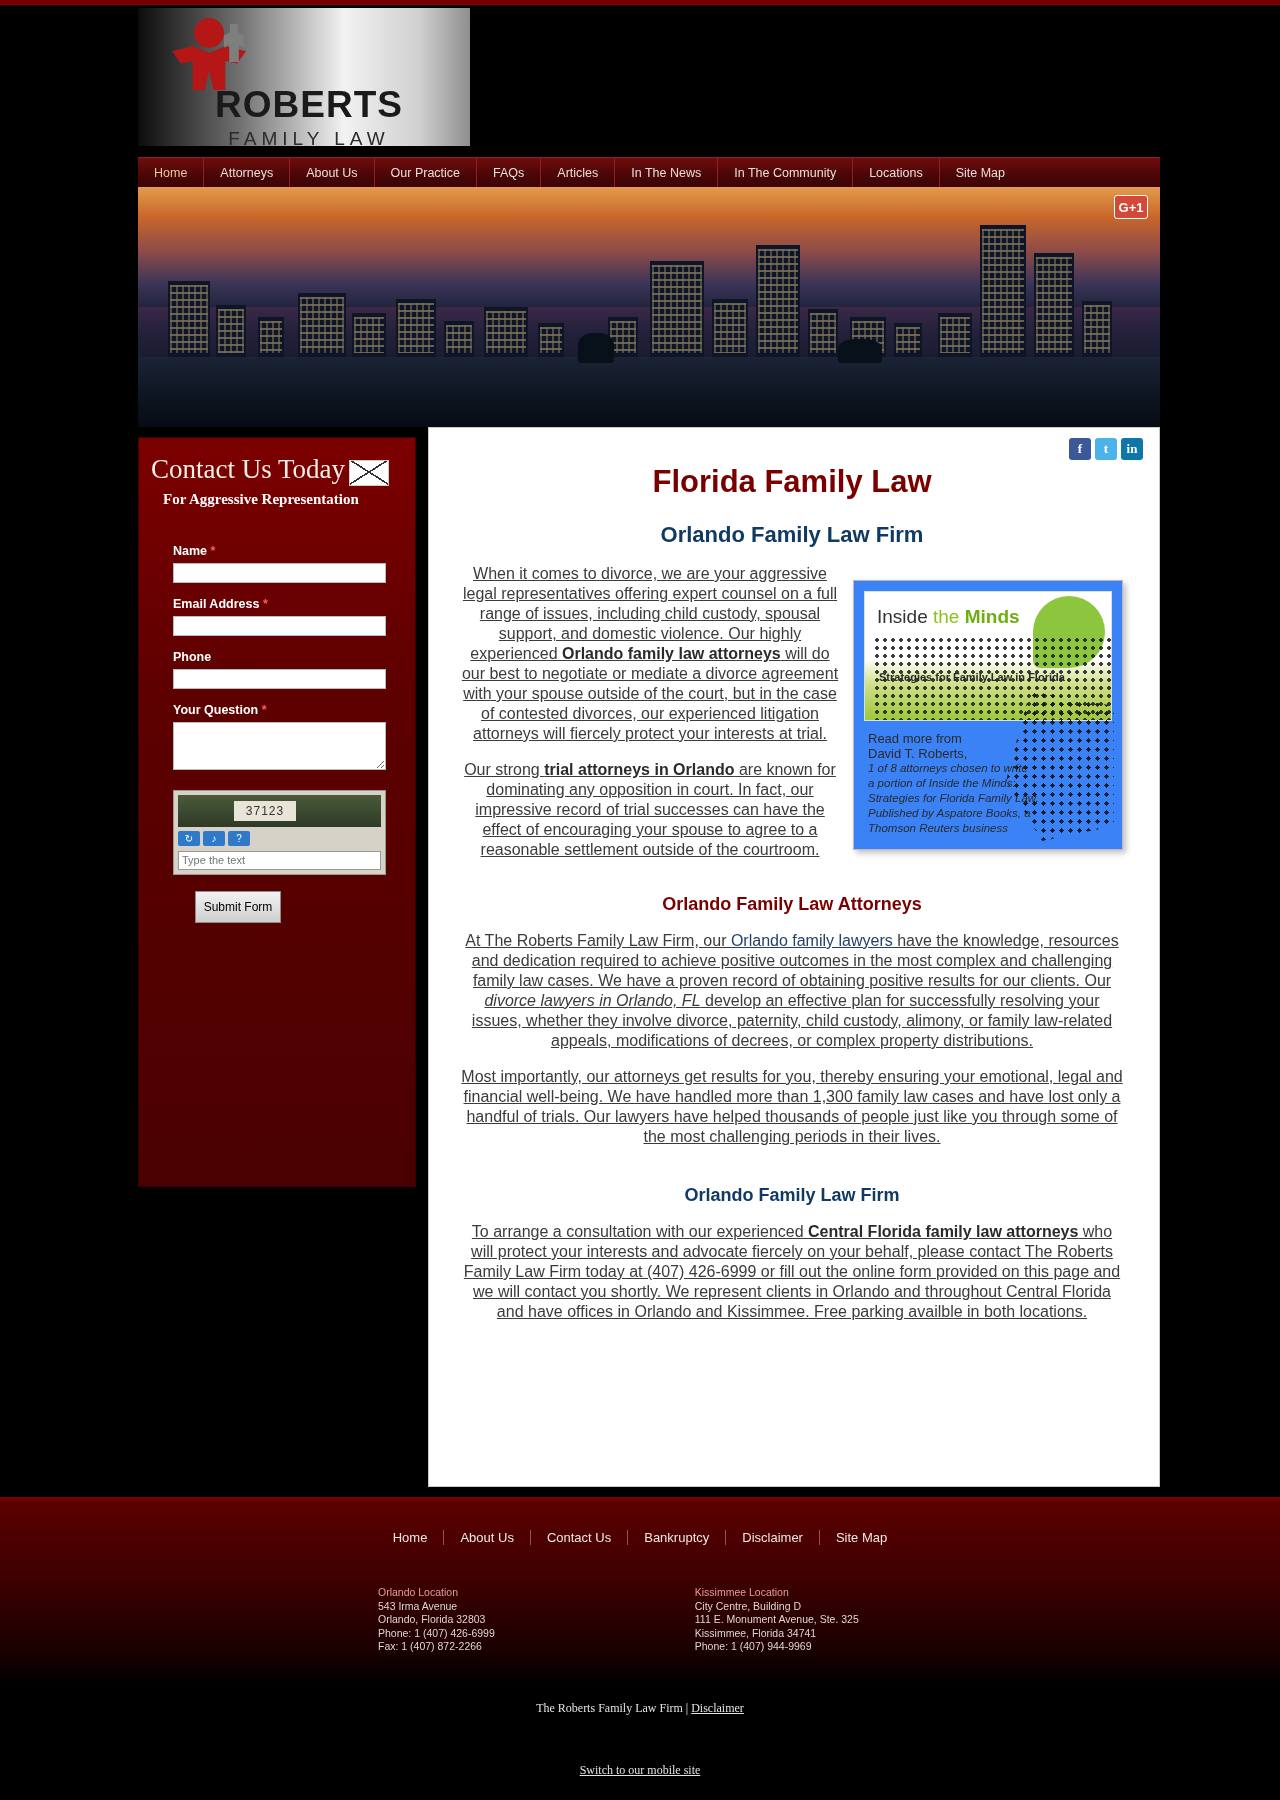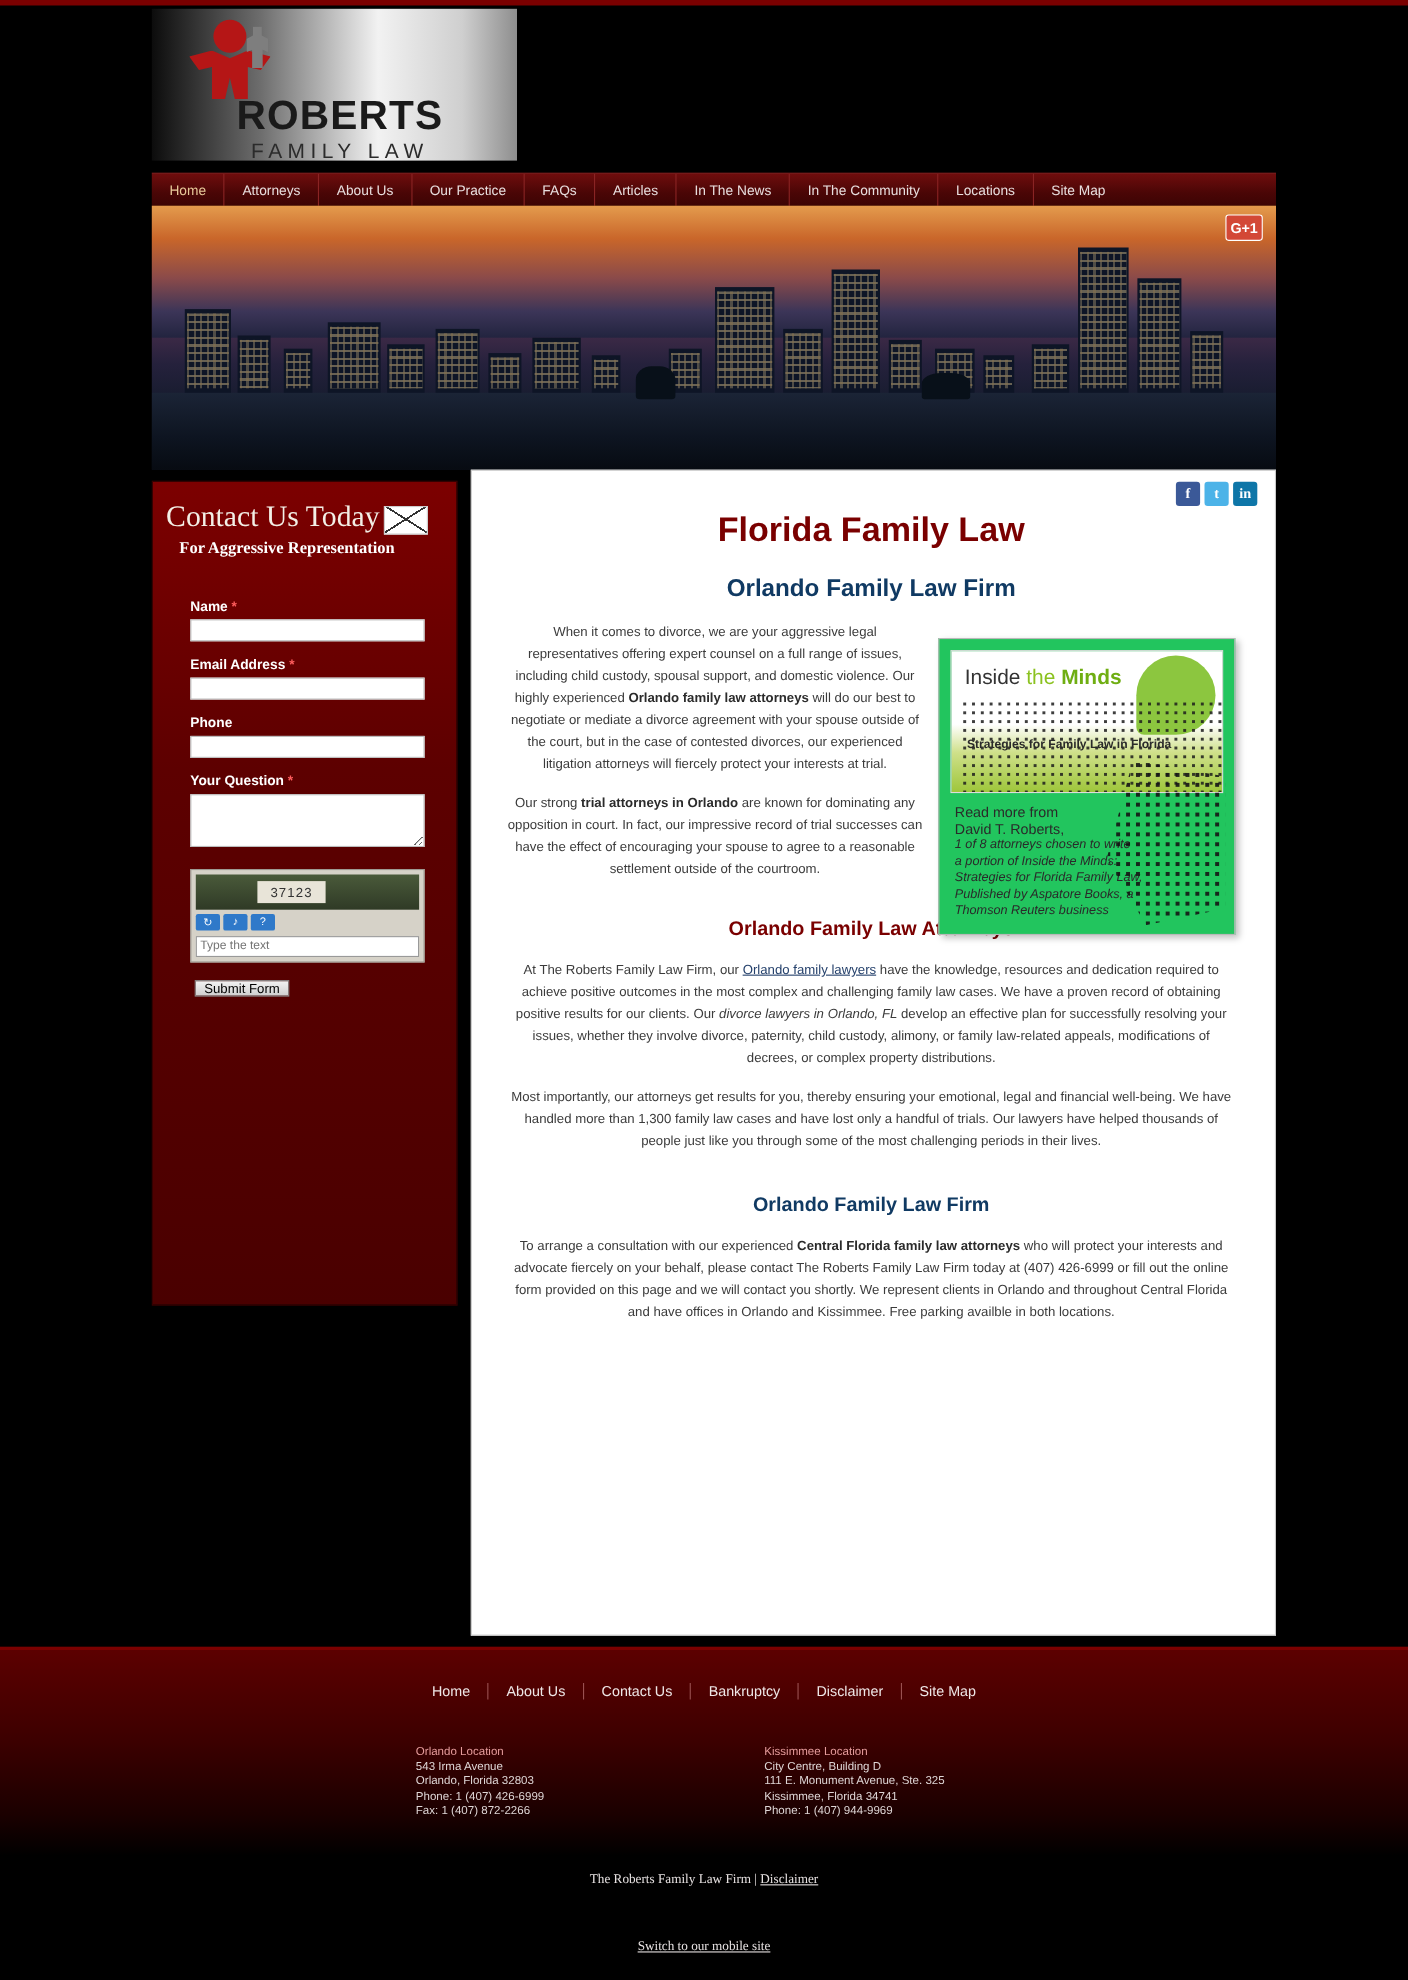--- a/index.html
+++ b/index.html
@@ -98,47 +98,47 @@
   .flabel .req { color:#ff5d5d; }
   .finput { width:213px; height:20px; background:#fff; border:1px solid #bbb; display:block; margin-top:5px; }
   .ftext { width:213px; height:48px; background:#fff; border:1px solid #bbb; display:block; margin-top:5px; }
   .captcha-box { width:213px; margin-top:20px; background:#d6d2c8; border:1px solid #9d9a92; padding:4px; }
   .captcha-img { width:203px; height:32px; background:linear-gradient(to bottom,#4a5a3a,#2f3a26); position:relative; overflow:hidden; }
   .captcha-img .plate { position:absolute; left:56px; top:6px; width:62px; height:20px; background:#e8e4d8; color:#333; font-size:12px; text-align:center; line-height:20px; letter-spacing:1px; }
   .cap-btns { display:flex; gap:3px; margin-top:4px; }
   .cap-btn { width:22px; height:15px; background:#2f79c9; color:#fff; font-size:10px; display:flex; align-items:center; justify-content:center; border-radius:2px; }
   .cap-input { width:203px; height:19px; background:#fff; border:1px solid #999; margin-top:5px; font-size:11px; color:#666; padding-left:3px; line-height:19px; }
   .submit-btn {
-    margin:16px 0 0 4px; width:86px; height:15px; background:linear-gradient(to bottom,#f2f2f2,#cfcfcf);
+    margin:16px 0 0 22px; width:86px; height:32px; background:linear-gradient(to bottom,#f2f2f2,#cfcfcf);
     border:1px solid #8d8d8d; color:#000; font-size:12px; display:flex; align-items:center; justify-content:center;
   }
 
   .main {
     position:absolute; left:290px; top:0; width:732px; height:1060px;
     background:#fff; border:1px solid #c9c9c9;
   }
   .social { position:absolute; right:16px; top:10px; display:flex; gap:4px; }
   .sicon { width:22px; height:22px; border-radius:3px; display:flex; align-items:center; justify-content:center; color:#fff; font-size:13px; font-weight:bold; font-family:"Liberation Serif", serif; }
   .s-fb { background:#3b5998; }
   .s-tw { background:#4cb3e8; }
   .s-li { background:#0e76a8; }
 
   .m-inner { padding:36px 36px 0 32px;text-align:center; }
   h1.page-h1 { color:#7a0000; font-size:31px; margin:0 0 0 0; font-weight:bold; }
   h2.page-h2 { color:#103a63; font-size:22px; margin:22px 0 0 0; font-weight:bold; }
   h3.sec-h { color:#7a0000; font-size:18px; margin:34px 0 0 0; font-weight:bold; }
   h3.sec-h2 { color:#103a63; font-size:18px; margin:38px 0 0 0; font-weight:bold; }
-  p.body { color:#3b3b3b; font-size:12px; line-height:20px; margin:16px 0 0 0; }
+  p.body { color:#3b3b3b; font-size:16px; line-height:20px; margin:16px 0 0 0;text-decoration:underline; }
   p.body b { color:#2b2b2b; }
   p.body i { font-style:italic; }
   a.inline { color:#24406b; text-decoration:underline; }
   .intro-col { width:378px; }
   .book {
     position:absolute; right:36px; top:152px; width:270px; height:270px;
-    background:#22c55e; border:1px solid #b9b9b9; box-shadow:3px 3px 6px rgba(0,0,0,.25);
+    background:#3b82f6; border:1px solid #b9b9b9; box-shadow:3px 3px 6px rgba(0,0,0,.25);
   }
   .book-top { position:relative; height:130px; margin:10px; border:1px solid #ddd;
     background:linear-gradient(to bottom,#ffffff 0%,#ffffff 52%,#cfe08a 72%,#9ec63b 100%); overflow:hidden;}
   .book-title { position:absolute; left:12px; top:14px; font-size:19px; color:#333; }
   .book-title .the { color:#8bc220; }
   .book-title .minds { color:#6fae12; font-weight:bold; }
   .blob { position:absolute; right:6px; top:4px; width:72px; height:72px; background:#8cc63f; border-radius:50% 50% 50% 10%; }
   .dots { position:absolute; left:8px; top:44px; width:240px; height:86px;
     background-image:radial-gradient(#1c1c1c 1.6px, transparent 1.7px);
     background-size:8px 8px; opacity:.85; }

